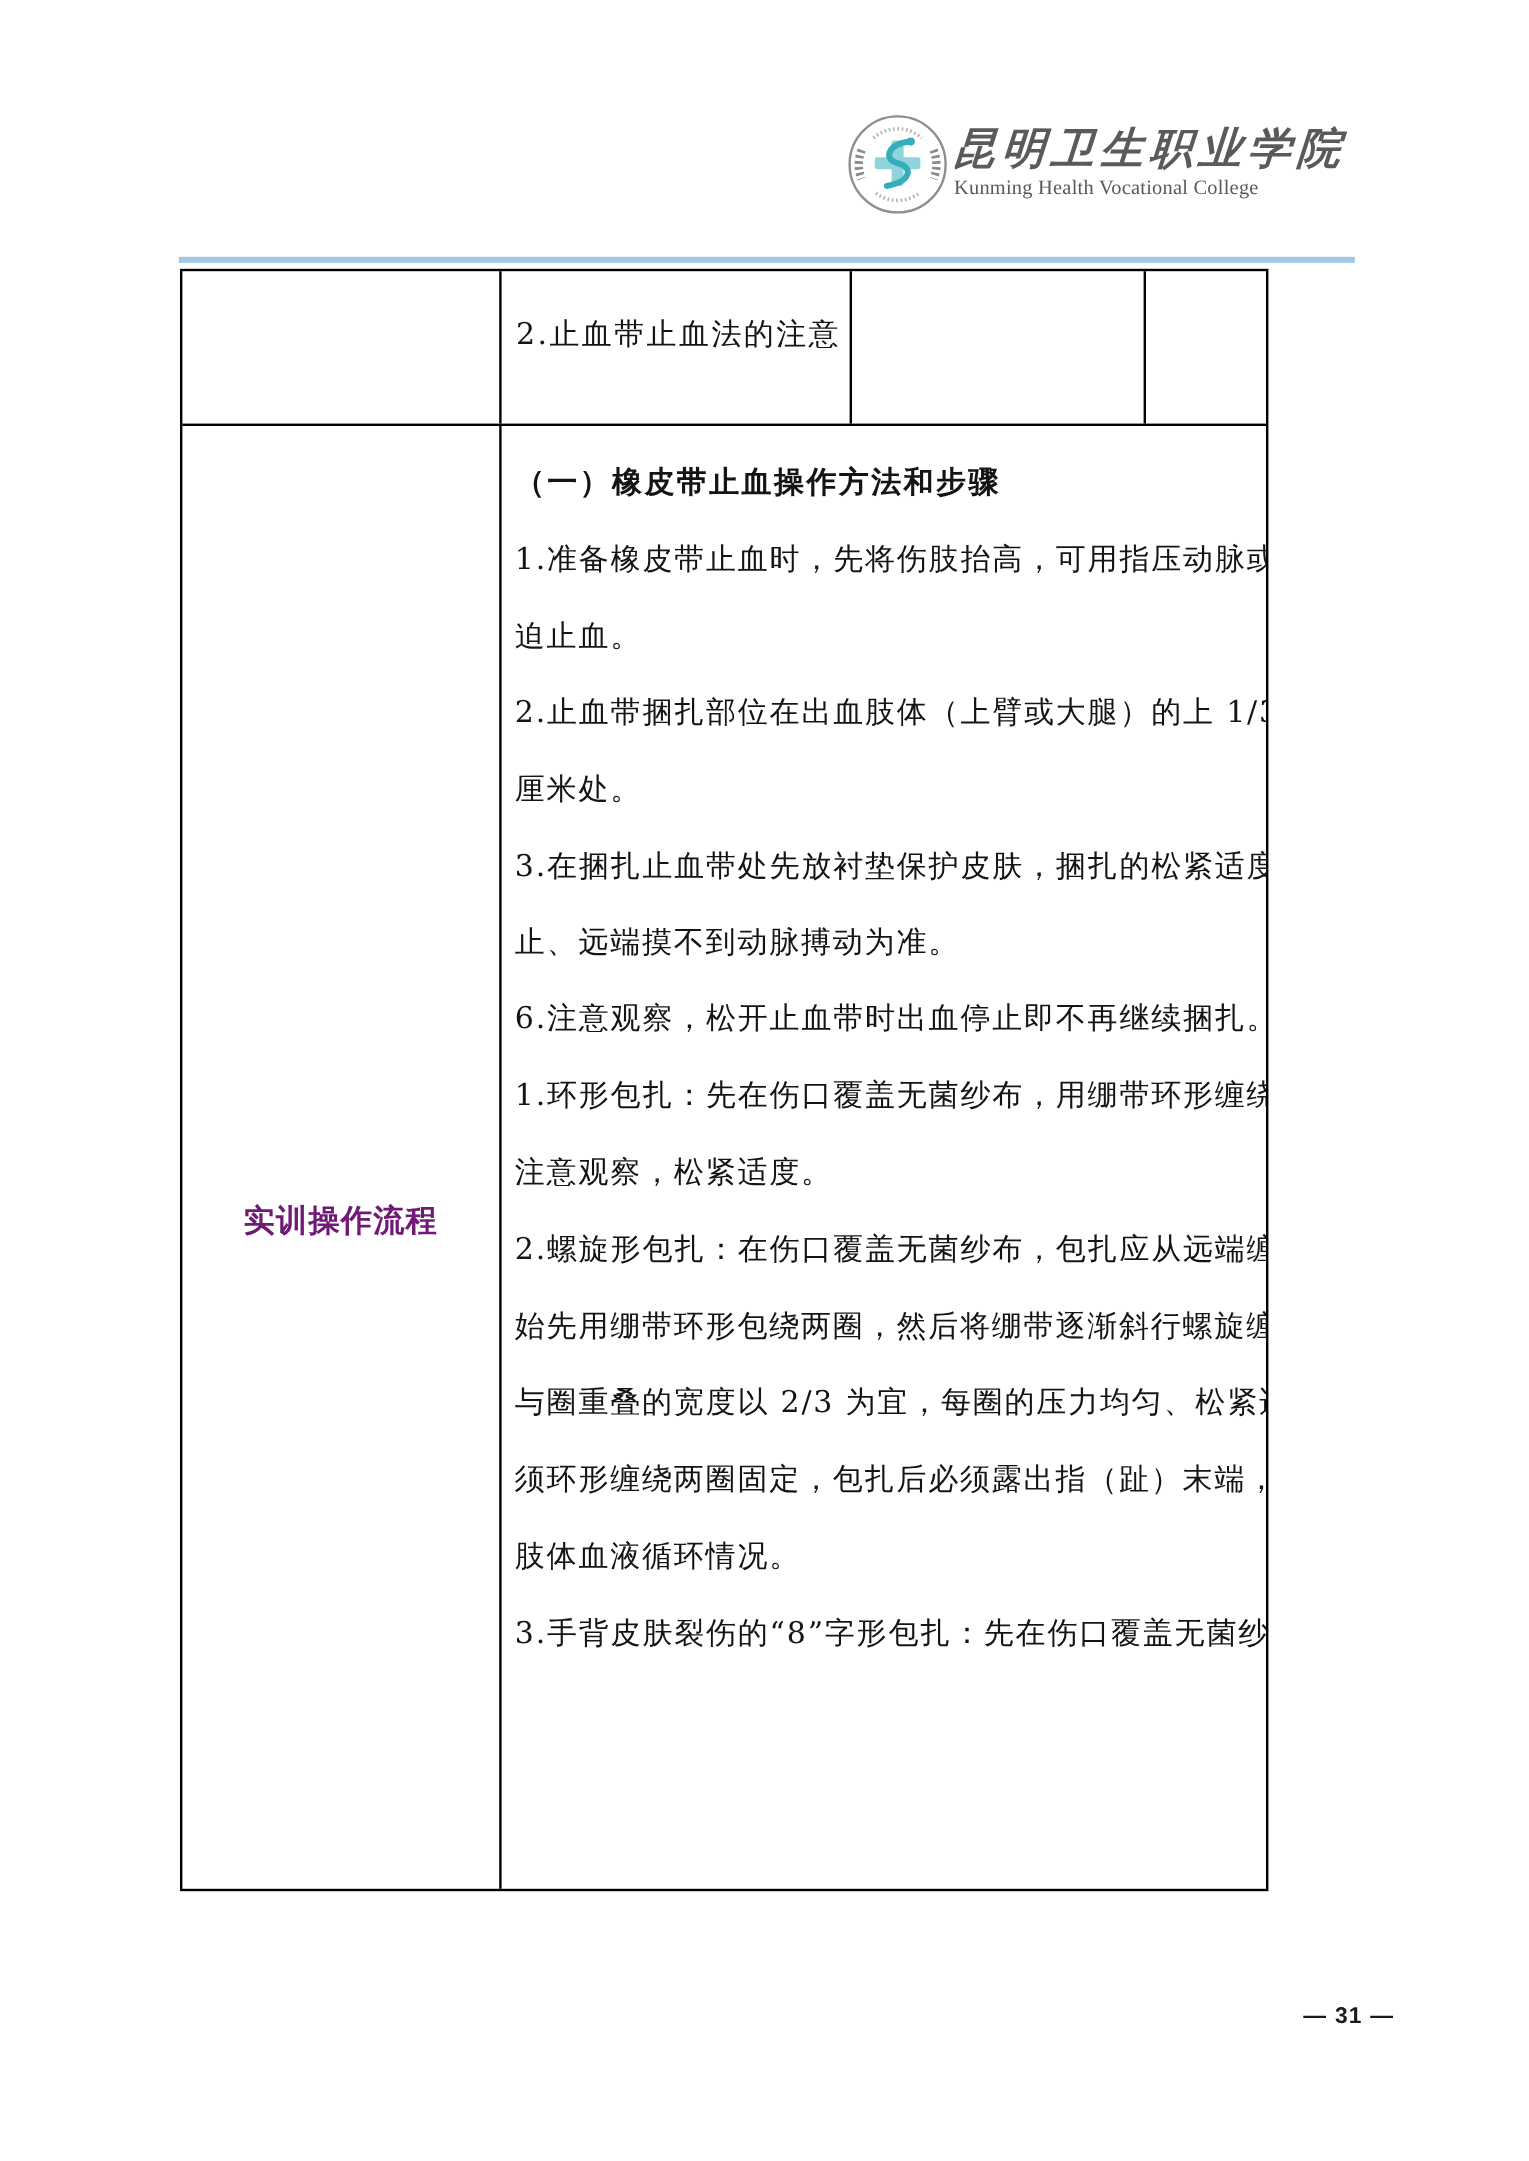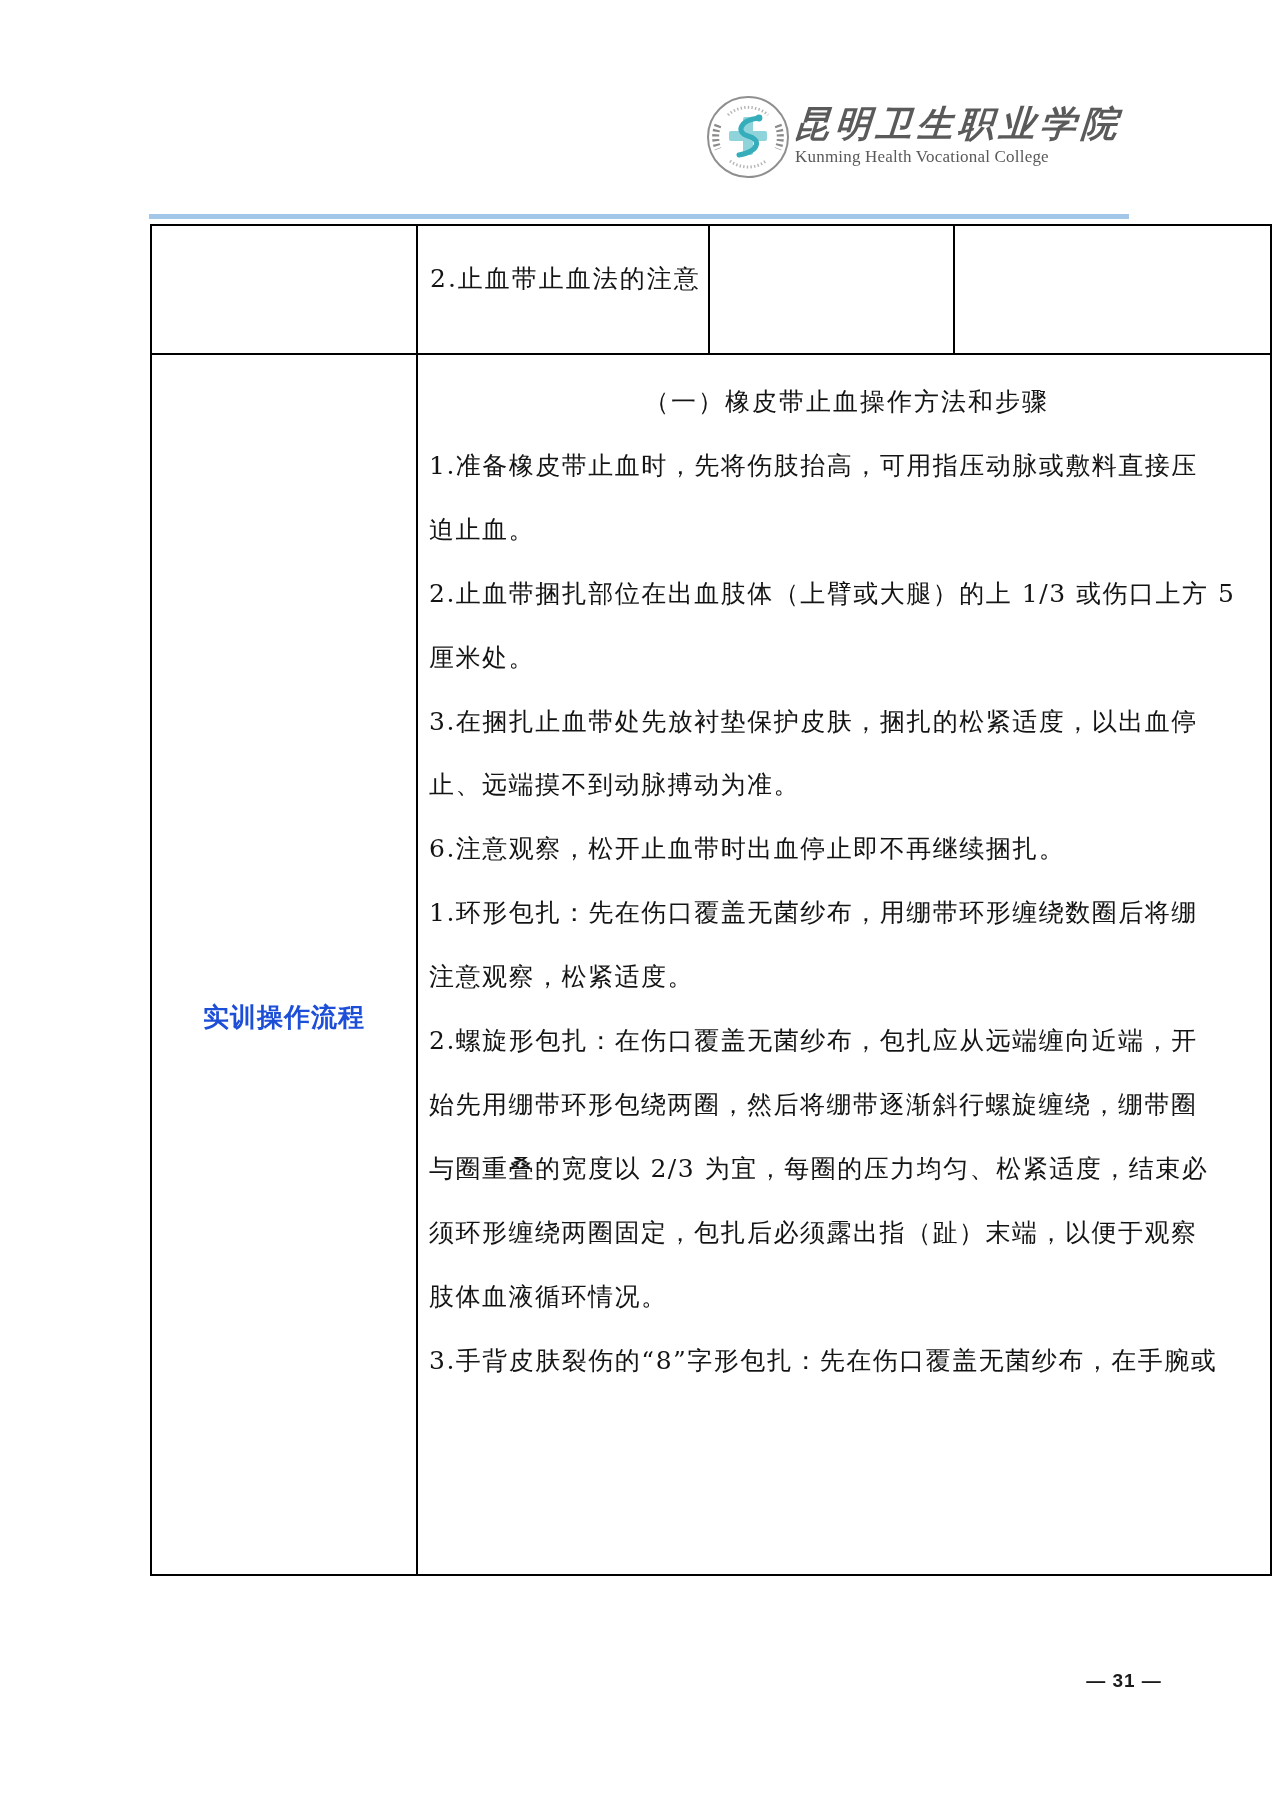--- a/index.html
+++ b/index.html
@@ -26,52 +26,52 @@
     font-size:17px;font-weight:normal;color:#595959;
     font-family:"Liberation Serif", serif;
     letter-spacing:0.2px;white-space:nowrap;
   }
   .header-rule{
     position:absolute;left:149px;top:214px;width:980px;height:5px;
     background:#a3c7e8;
   }
   
   .doc-table{
-    position:absolute;left:150px;top:224px;width:1122px;height:1352px;
+    position:absolute;left:150px;top:224px;width:907px;height:1352px;
     border:2px solid #000;box-sizing:border-box;
     background:#fff;
   }
   .t-row{display:flex;box-sizing:border-box;}
   .row-carry{height:129px;border-bottom:2px solid #000;}
   .row-main{height:1219px;}
   .cell{box-sizing:border-box;}
   .b-right{border-right:2px solid #000;}
   .c1{width:266px;}
   .c2{width:292px;padding:23px 0 0 12px;}
   .c3{width:245px;}
   .c4{flex:1;}
   .carry-line{
     font-size:25px;line-height:60px;letter-spacing:2px;
     white-space:nowrap;color:#141414;
   }
   .label-cell{
     width:266px;display:flex;align-items:center;justify-content:center;
   }
   .row-label{
-    font-size:26px;font-weight:bold;color:#1d4ed8;
+    font-size:26px;font-weight:bold;color:#701a75;
     letter-spacing:1px;transform:translateY(43px);white-space:nowrap;margin-top:20px;
   }
   .content-cell{
     flex:1;padding:15px 6px 0 11px;overflow:hidden;
   }
   .content-line{
     font-size:25px;line-height:63.9px;letter-spacing:1.5px;
     white-space:nowrap;color:#141414;
   }
-  .content-line.bold{font-weight:normal;letter-spacing:2px;text-align:center;}
+  .content-line.bold{font-weight:bold;letter-spacing:2px;}
   
   .page-num{
     position:absolute;left:1054px;top:1670px;width:140px;
     text-align:center;font-size:19px;font-weight:600;color:#1a1a1a;
     font-family:"Liberation Sans", sans-serif;letter-spacing:1px;
   }
 </style>
 </head>
 <body>
 

